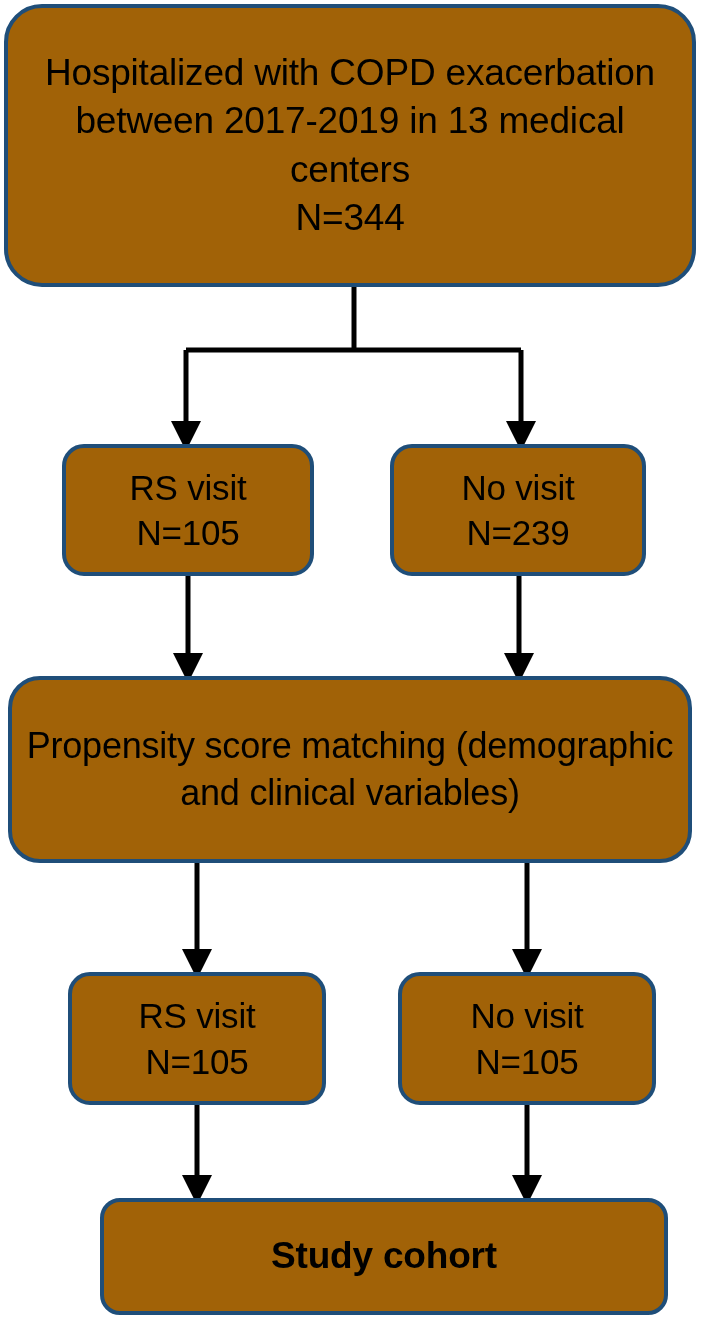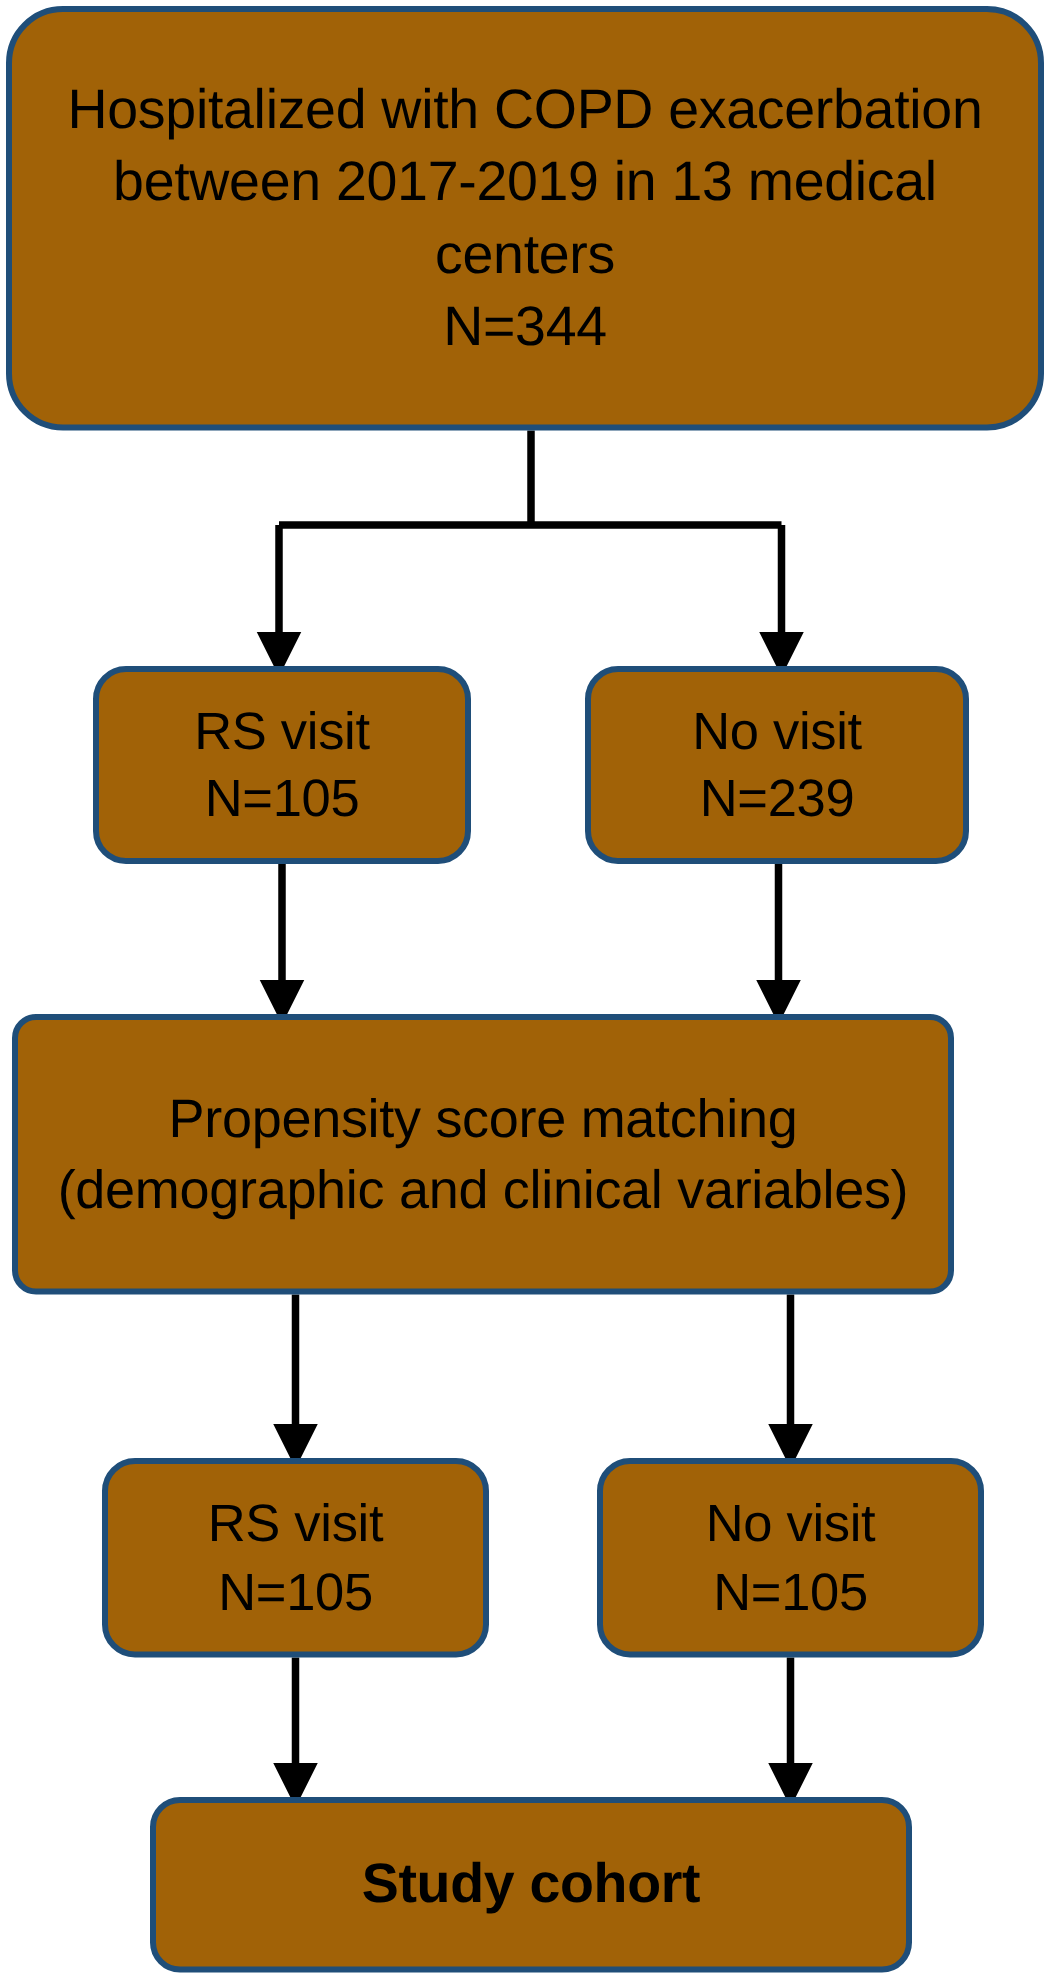--- a/index.html
+++ b/index.html
@@ -60,39 +60,39 @@
   }
   #node-no-visit-pre {
     left: 390px; top: 444px;
     width: 256px; height: 132px;
   }
   #node-rs-visit-pre .node-text,
   #node-no-visit-pre .node-text { font-size: 35px; }
 
   #node-propensity {
     left: 8px; top: 676px;
-    width: 628px; height: 187px;
-    border-radius: 16px;
+    width: 684px; height: 187px;
+    border-radius: 32px;
   }
   #node-propensity .node-text { font-size: 36px; }
 
   #node-rs-visit-post {
     left: 68px; top: 972px;
     width: 258px; height: 133px;
   }
   #node-no-visit-post {
     left: 398px; top: 972px;
     width: 258px; height: 133px;
   }
   #node-rs-visit-post .node-text,
   #node-no-visit-post .node-text { font-size: 35px; }
 
   #node-study-cohort {
     left: 100px; top: 1198px;
-    width: 508px; height: 117px;
+    width: 568px; height: 117px;
     border-radius: 20px;
   }
   #node-study-cohort .node-text {
     font-size: 37px;
     font-weight: bold;
   }
 </style>
 </head>
 <body>
 

